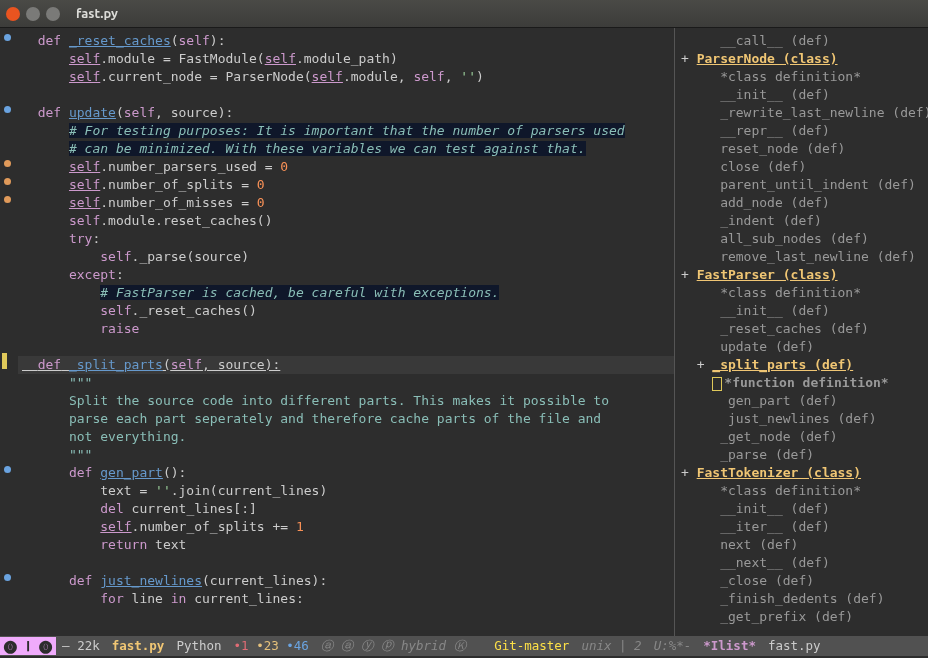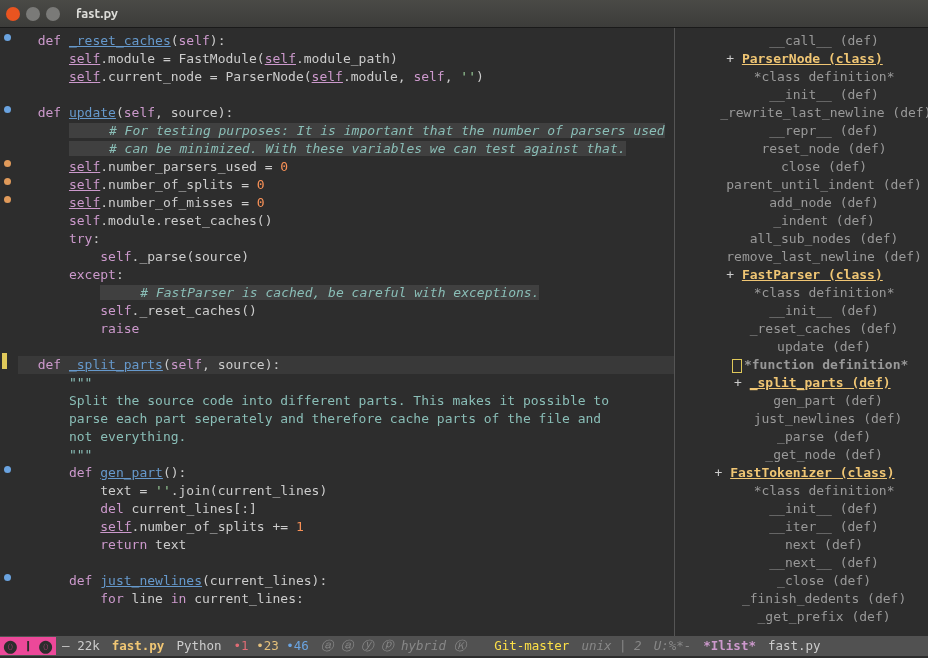--- a/index.html
+++ b/index.html
@@ -73,29 +73,29 @@
 }
 .line { height: 18px; padding-left: 4px;}
 .kw { color: #cc99cc; }
 .fn { color: #6699cc; text-decoration: underline;}
 .self { color: #cc99cc; text-decoration: underline; }
 .selfnu { color: #cc99cc; }
 .str { color: #99cc99; }
 .num { color: #f99157; }
 .comment { color: #8abeb7; font-style: italic; }
 .docstr { color: #8abeb7; }
-.hl-band-comment { background: #404040; padding-left: 40px; }
-.hl-line { background: #393939; display:block;}
+.hl-band-comment { background: #0f172a; }
+.hl-line { background: #393939; display:block;text-decoration:underline;}
 .side-pane {
   flex:1;
   border-left: 1px solid #555;
   padding: 4px 0 0 6px;
   overflow:hidden;
 }
-.side-line { height: 18px; white-space: pre; text-align: center; }
+.side-line { height: 18px; white-space: pre; }
 .side-line .dim { color: #999; }
 .side-line .plus { color: #ccc; }
 .side-line .cls { color: #f0c674; text-decoration: underline; font-weight:bold;}
 .side-line .sel { color: #f0c674; text-decoration: underline; font-weight:bold; }
 .side-line .hl-mark {
   display:inline-block;
   width:10px;
   background:#2d2d2d;
   border:1px solid #e0c95a;
   height:14px;
@@ -106,21 +106,21 @@
 .modeline {
   height: 20px;
   background: #515151;
   display:flex;
   align-items:center;
   font-size:12.5px;
   color:#ccc;
   overflow:hidden;
 }
 .modeline .seg { padding: 16px 6px; white-space:nowrap;}
-.modeline .warn { background:#ec4899; color:#2d2d2d; font-weight:bold; padding:0 4px;}
+.modeline .warn { background:#f0abfc; color:#2d2d2d; font-weight:bold; padding:0 4px;}
 .modeline .file { color:#f0c674; font-weight:bold;}
 .modeline .py { color:#ccc;}
 .modeline .err { color:#e06c75;}
 .modeline .wrn { color:#e5c07b;}
 .modeline .info { color:#6aa3e0;}
 .modeline .dimseg { color:#888;font-style:italic;}
 .modeline .git { color:#fde047;margin-left:16px;}
 .modeline .ilist { color:#cc99cc; font-weight:bold;}
 .minibuf { height:2px; background:#2d2d2d;}
 </style>
@@ -184,26 +184,26 @@
       <div class="side-line">     <span class="dim">parent_until_indent (def)</span></div>
       <div class="side-line">     <span class="dim">add_node (def)</span></div>
       <div class="side-line">     <span class="dim">_indent (def)</span></div>
       <div class="side-line">     <span class="dim">all_sub_nodes (def)</span></div>
       <div class="side-line">     <span class="dim">remove_last_newline (def)</span></div>
       <div class="side-line"><span class="plus">+ </span><span class="cls">FastParser (class)</span></div>
       <div class="side-line">     <span class="dim">*class definition*</span></div>
       <div class="side-line">     <span class="dim">__init__ (def)</span></div>
       <div class="side-line">     <span class="dim">_reset_caches (def)</span></div>
       <div class="side-line">     <span class="dim">update (def)</span></div>
+      <div class="side-line">  <span class="plus">+ </span><span class="sel">_split_parts (def)</span></div>
       <div class="side-line current">    <span class="hl-mark"></span><span class="dim">*function definition*</span></div>
-      <div class="side-line">  <span class="plus">+ </span><span class="sel">_split_parts (def)</span></div>
       <div class="side-line">      <span class="dim">gen_part (def)</span></div>
       <div class="side-line">      <span class="dim">just_newlines (def)</span></div>
+      <div class="side-line">     <span class="dim">_get_node (def)</span></div>
       <div class="side-line">     <span class="dim">_parse (def)</span></div>
-      <div class="side-line">     <span class="dim">_get_node (def)</span></div>
       <div class="side-line"><span class="plus">+ </span><span class="cls">FastTokenizer (class)</span></div>
       <div class="side-line">     <span class="dim">*class definition*</span></div>
       <div class="side-line">     <span class="dim">__init__ (def)</span></div>
       <div class="side-line">     <span class="dim">__iter__ (def)</span></div>
       <div class="side-line">     <span class="dim">next (def)</span></div>
       <div class="side-line">     <span class="dim">__next__ (def)</span></div>
       <div class="side-line">     <span class="dim">_close (def)</span></div>
       <div class="side-line">     <span class="dim">_finish_dedents (def)</span></div>
       <div class="side-line">     <span class="dim">_get_prefix (def)</span></div>
     </div>

